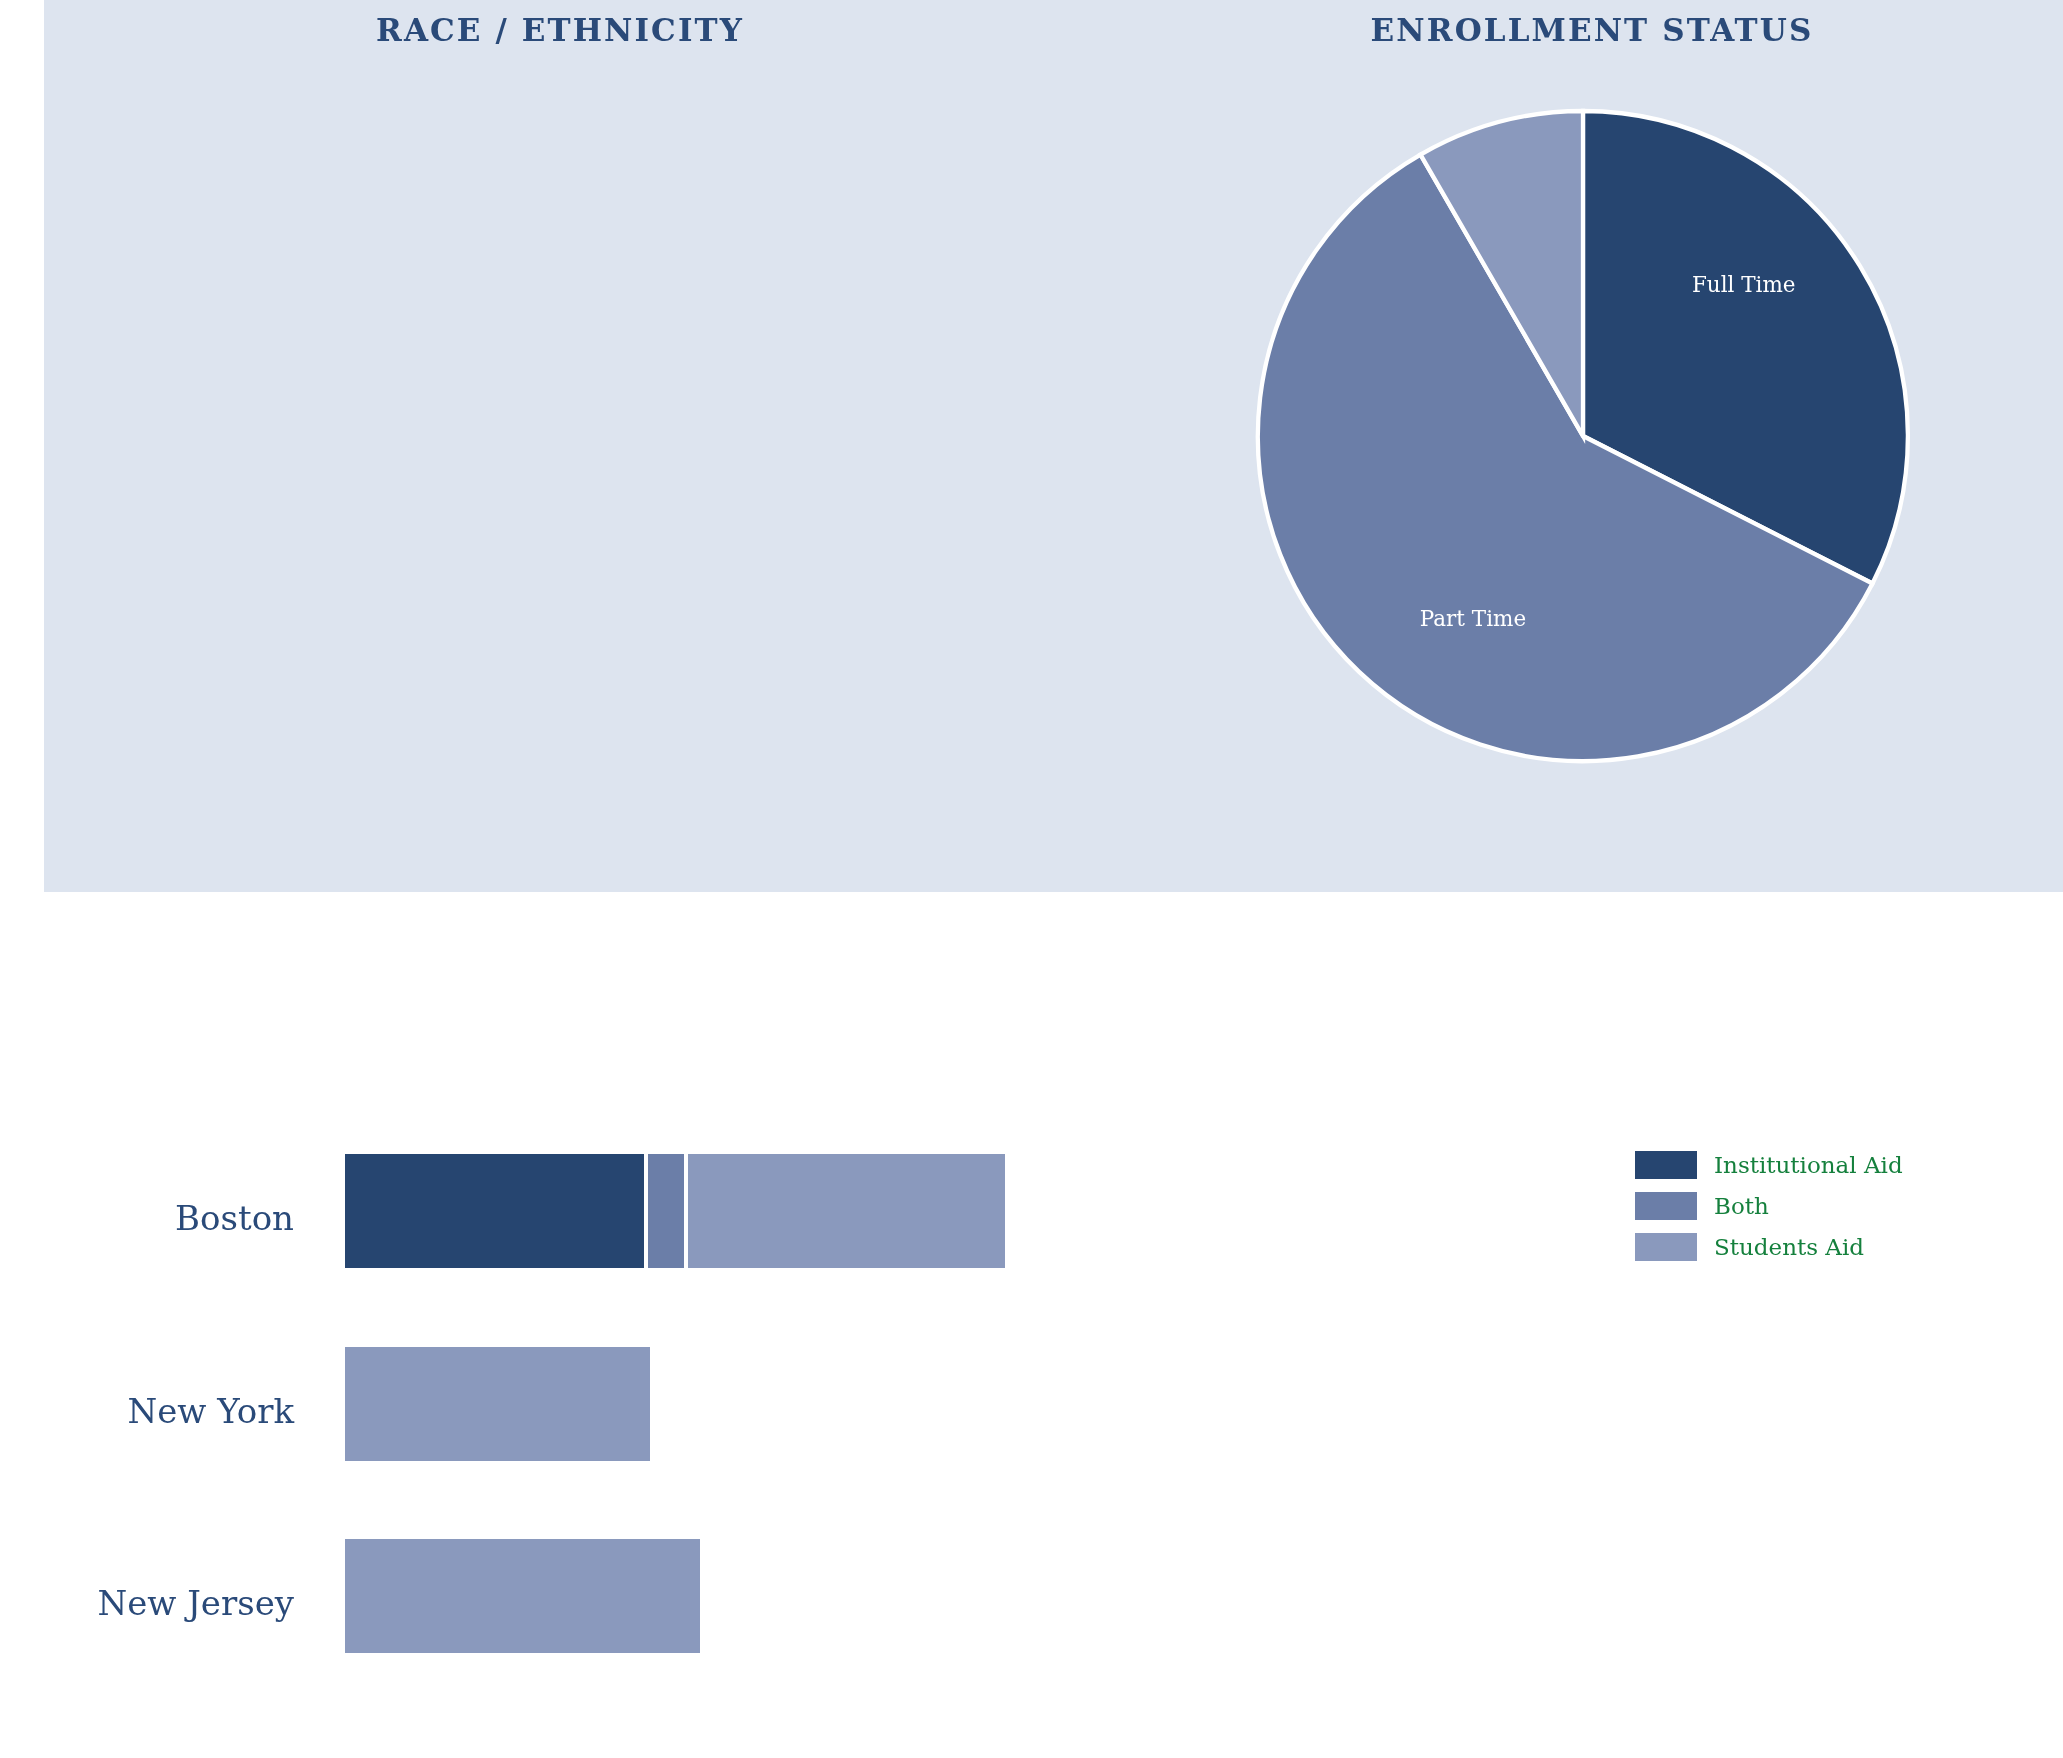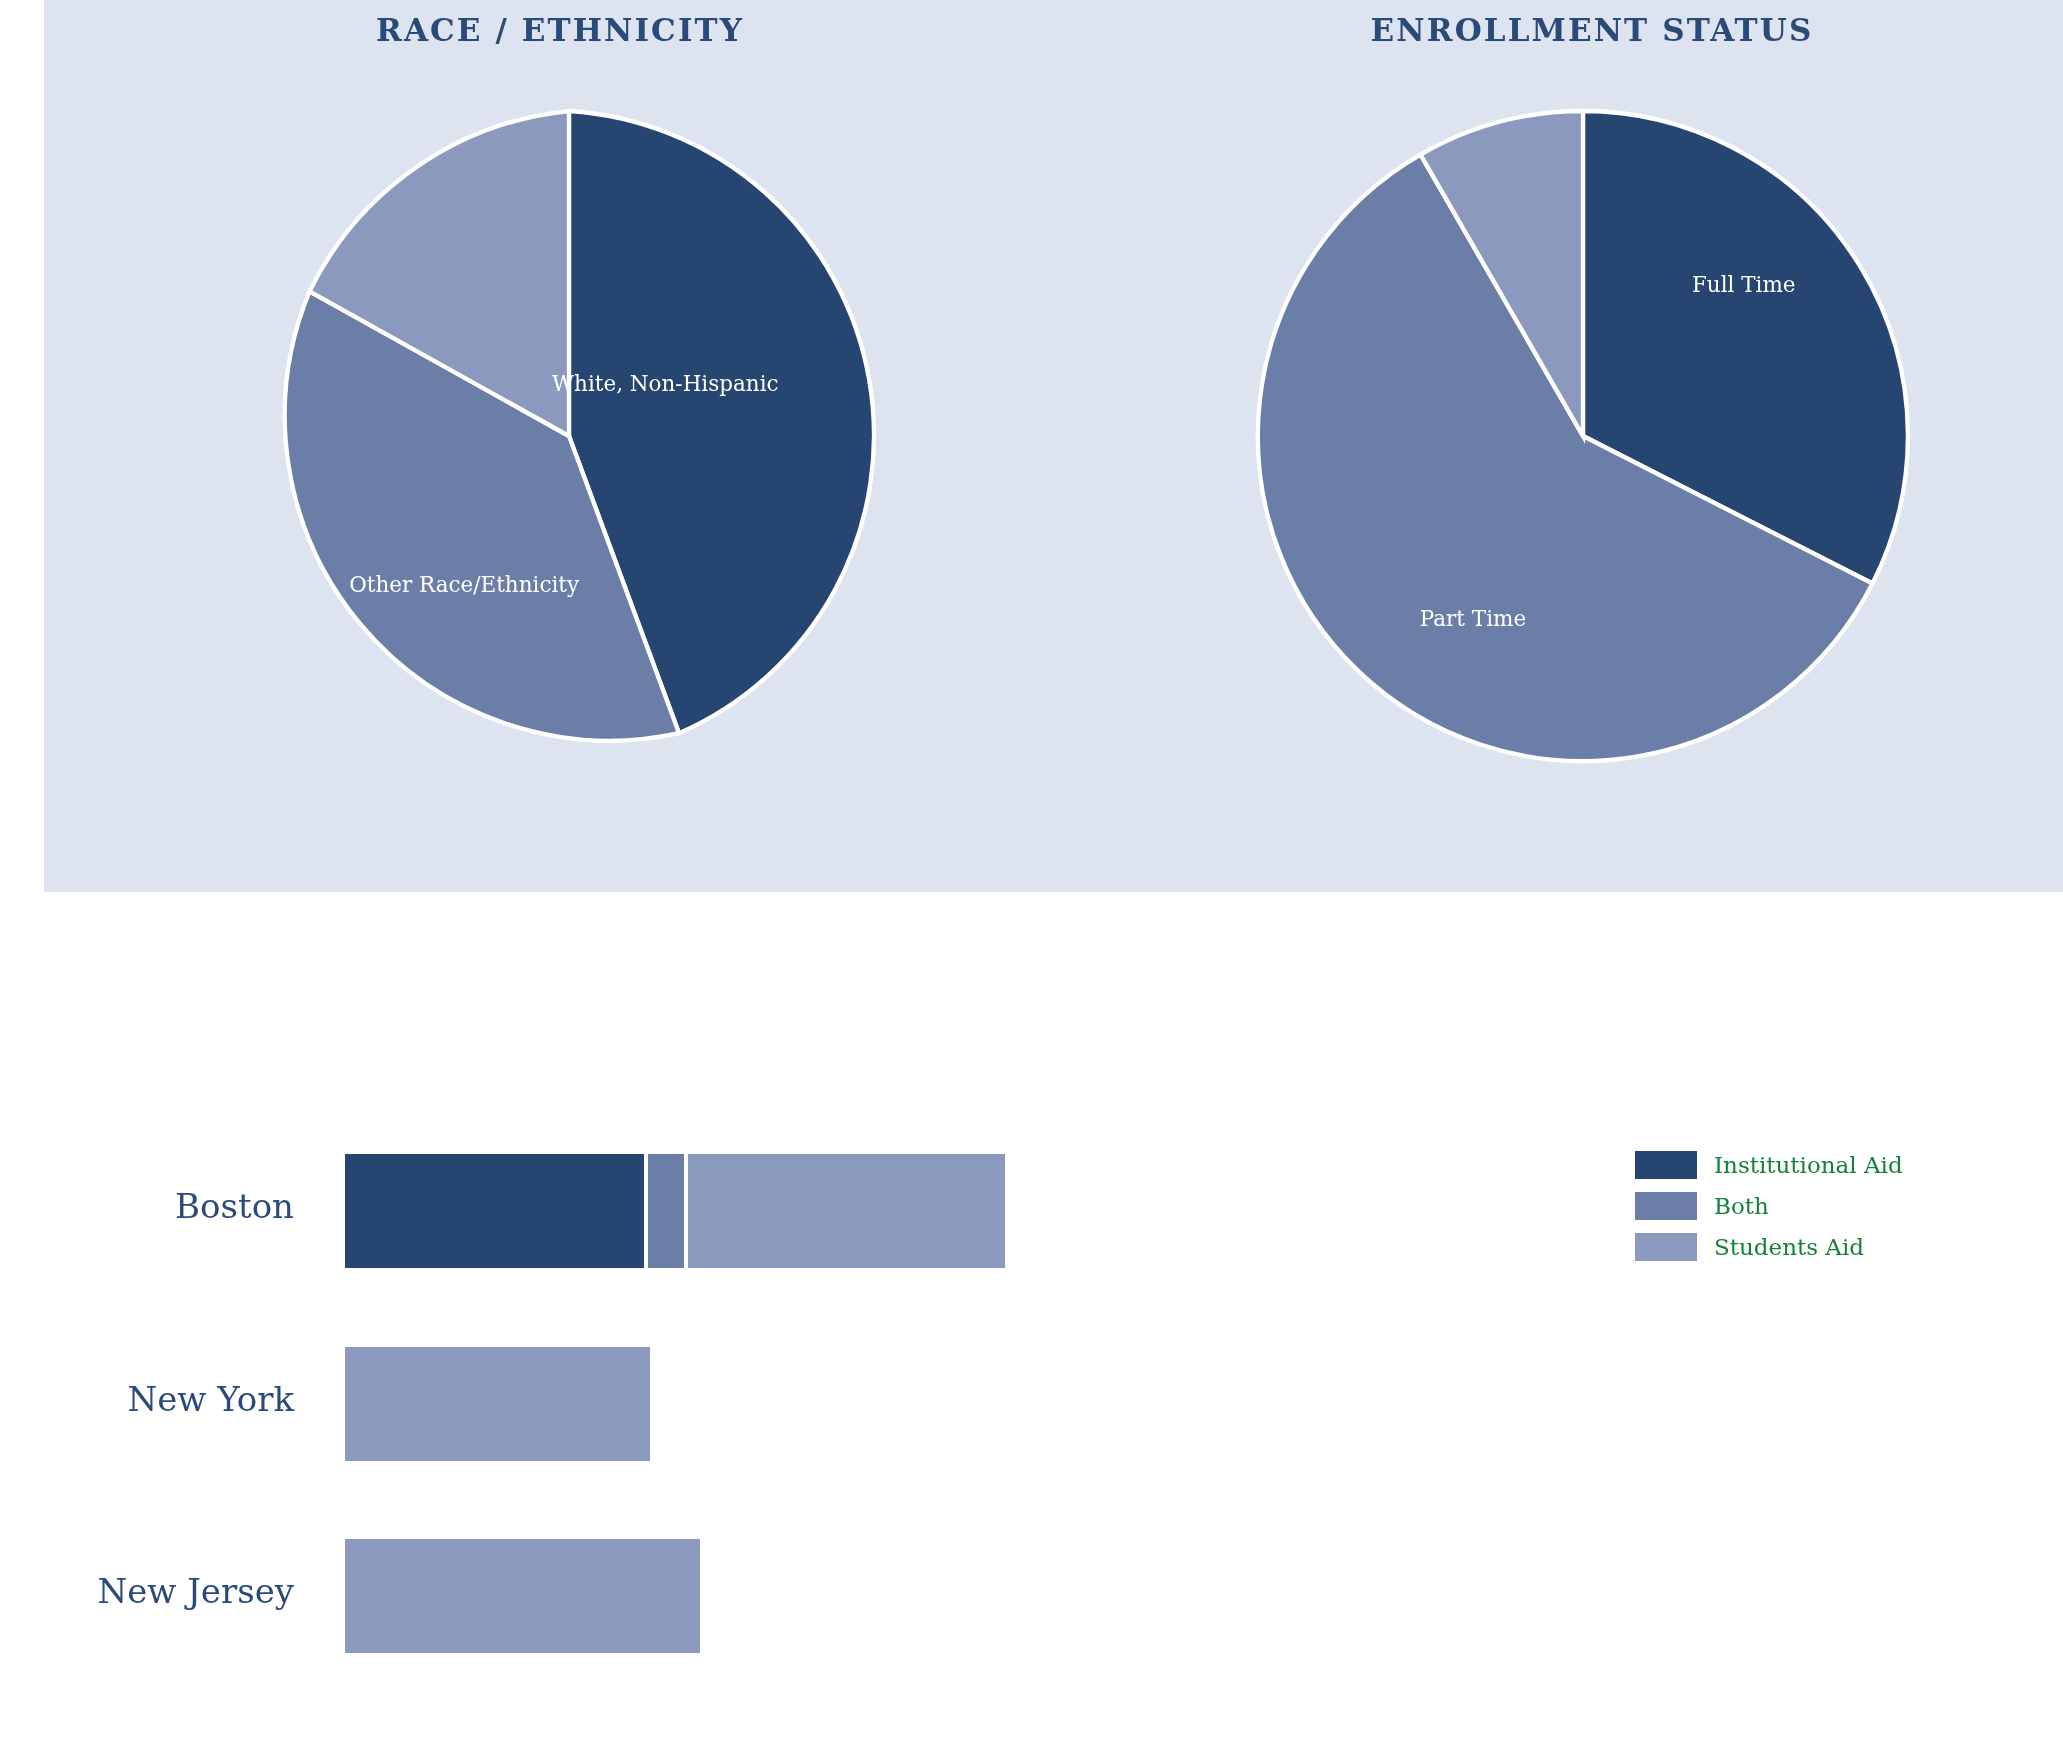--- a/index.html
+++ b/index.html
@@ -62,21 +62,21 @@
     letter-spacing:0.3px;
     white-space:nowrap;
   }
 
   .bars-area{position:absolute;left:0;top:250px;width:2063px;height:551px;}
 
   .bar-row{position:absolute;left:0;width:2063px;height:127px;}
   .bar-row .cat-label{
     position:absolute;
     right:1736px; 
-    top:0;height:127px;
+    top:12px;height:127px;
     display:flex;align-items:center;justify-content:flex-end;
     font-family:"DejaVu Serif", serif;
     font-size:34px;
     color:#2a4a79;
     white-space:nowrap;
     padding-right:33px;
   }
   .bar-track{position:absolute;left:345px;top:12px;height:114px;}
   .seg{position:absolute;top:0;height:114px;}
 
@@ -94,33 +94,20 @@
 </style>
 </head>
 <body>
 
 <div class="page">
 
   <div class="pies-band">
 
     <div class="pie-panel left">
       <div class="pie-title">RACE / ETHNICITY</div>
-      <div class="pie-wrap">
-        <svg class="pie-svg" viewBox="0 0 770 770">
-
-          <path d="M385 385 L385 7 A378 378 0 0 1 513.0 730.7 Z" fill="#264570" stroke="#ffffff" stroke-width="5"></path>
-
-          <path d="M385 385 L513.0 730.7 A378 378 0 0 1 83.2 216.7 Z" fill="#6b7ea8" stroke="#ffffff" stroke-width="5"></path>
-
-          <path d="M385 385 L83.2 216.7 A378 378 0 0 1 385 7 Z" fill="#8a99bd" stroke="#ffffff" stroke-width="5"></path>
-
-          <text class="slice-label" x="497" y="333" text-anchor="middle">White, Non-Hispanic</text>
-          <text class="slice-label" x="263" y="566" text-anchor="middle">Other Race/Ethnicity</text>
-        </svg>
-      </div>
     </div>
 
     <div class="pie-panel right">
       <div class="pie-title">ENROLLMENT STATUS</div>
       <div class="pie-wrap">
         <svg class="pie-svg" viewBox="0 0 770 770">
 
           <path d="M385 385 L385 7 A378 378 0 0 1 721.7 556.6 Z" fill="#264570" stroke="#ffffff" stroke-width="5"></path>
 
           <path d="M385 385 L721.7 556.6 A378 378 0 1 1 196.0 57.7 Z" fill="#6b7ea8" stroke="#ffffff" stroke-width="5"></path>

